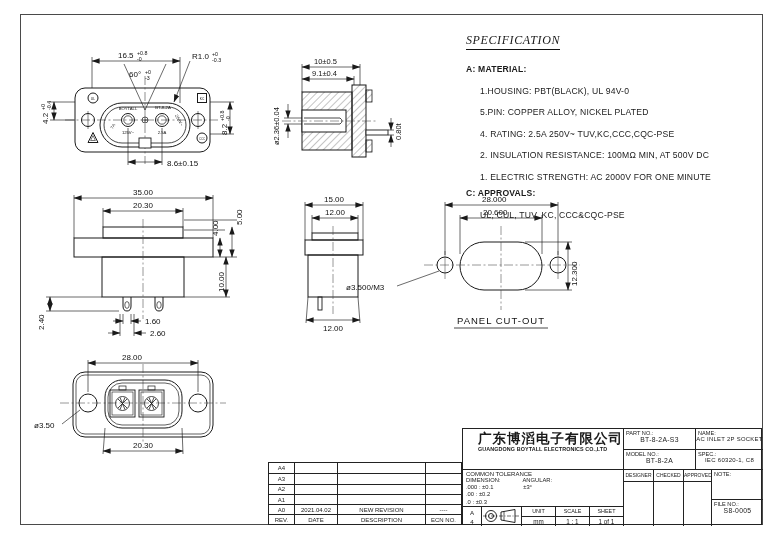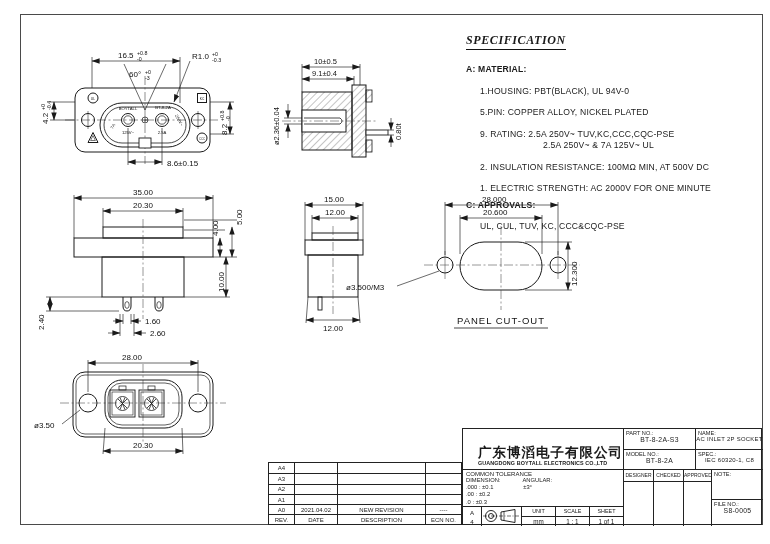--- a/index.html
+++ b/index.html
@@ -4,21 +4,21 @@
 <style>
   html,body{margin:0;padding:0;background:#fff;}
   #sheet{position:relative;width:770px;height:544px;background:#fff;overflow:hidden;
          font-family:"Liberation Sans",sans-serif;color:#1a1a1a;}
   #frame{position:absolute;left:20px;top:14px;width:741px;height:509px;border:1.5px solid #4a4a4a;}
   svg text{font-family:"Liberation Sans",sans-serif;fill:#111;}
   .d8{font-size:8px;} .d75{font-size:7.5px;} .tol{font-size:5.3px;} .face{font-size:4.2px;}
   .cap{font-size:9.5px;letter-spacing:1px;}
   
   #spec{position:absolute;left:466px;top:30px;width:292px;}
-  #spec .title{font-family:"Liberation Serif",serif;font-weight:bold;font-style:italic;
+  #spec .title{font-family:"Liberation Serif",serif;font-weight:normal;font-style:italic;
                font-size:12px;letter-spacing:.6px;border-bottom:1.2px solid #111;
                display:inline-block;padding-bottom:1px;margin-bottom:9px;}
   #spec .ln{font-size:8.6px;line-height:11.5px;letter-spacing:.2px;white-space:pre;}
   #spec .i0{padding-left:0;} #spec .i1{padding-left:14px;margin-top:10px;} #spec .i2{padding-left:77px;}
   #spec .sect{margin-top:5px;font-weight:bold;}
   
   #rev{position:absolute;left:268px;top:462px;width:194px;height:63px;border:1px solid #222;
        box-sizing:border-box;font-size:6px;}
   #rev .rrow{display:grid;grid-template-columns:25px 43px 88px 36px;height:10.3px;}
   #rev .rrow>div{border-left:1px solid #222;border-top:1px solid #222;display:flex;
@@ -26,21 +26,21 @@
   #rev .rrow:first-child>div{border-top:none;} #rev .rrow>div:first-child{border-left:none;}
   
   #tb{position:absolute;left:462px;top:428px;width:300px;height:97px;border:1px solid #222;
       box-sizing:border-box;font-size:6px;}
   #tb .cell{position:absolute;border-left:1px solid #222;border-top:1px solid #222;
       box-sizing:border-box;overflow:hidden;}
   #tb .lbl{font-size:5.6px;padding:1px 0 0 2px;}
   #tb .val{text-align:center;font-size:6.8px;letter-spacing:.3px;}
   #tb .hdr{font-size:5.4px;text-align:center;border-bottom:1px solid #222;height:9px;line-height:9px;}
   #tb .vv{text-align:center;font-size:6.3px;line-height:10px;}
-  .company{display:flex;align-items:flex-end;gap:13px;padding:3px 2px;}
+  .company{display:flex;align-items:flex-start;gap:13px;padding:3px 2px;}
   .cn{font-weight:bold;font-size:13.5px;letter-spacing:1px;line-height:14px;white-space:nowrap;}
   .en{font-weight:bold;font-size:5.4px;letter-spacing:.1px;white-space:nowrap;}
   .tolrow{display:flex;justify-content:flex-start;gap:22px;padding-left:3px;line-height:7.2px;font-size:5.8px;}
 </style>
 </head>
 <body>
 
 <div id="sheet">
   <div id="frame"></div>
 
@@ -333,22 +333,21 @@
         <text class="d8" x="14" y="414">ø3.50</text>
       </g>
     </g>
   </svg>
 
   <div id="spec">
     <div class="title">SPECIFICATION</div>
     <div class="ln i0 sect">A: MATERIAL:</div>
     <div class="ln i1">1.HOUSING: PBT(BLACK), UL 94V-0</div>
     <div class="ln i1">5.PIN: COPPER ALLOY, NICKEL PLATED</div>
-    <div class="ln i1">9. RATING: 2.5A 250V~ TUV,KC,CCC,CQC-PSE</div>
-    <div class="ln i2">2.5A 250V~ &amp; 7A 125V~ UL</div>
+    <div class="ln i1">4. RATING: 2.5A 250V~ TUV,KC,CCC,CQC-PSE</div>
     <div class="ln i1">2. INSULATION RESISTANCE: 100MΩ MIN, AT 500V DC</div>
     <div class="ln i1">1. ELECTRIC STRENGTH: AC 2000V FOR ONE MINUTE</div>
     <div class="ln i0 sect">C: APPROVALS:</div>
     <div class="ln i1">UL, CUL, TUV, KC, CCC&amp;CQC-PSE</div>
   </div>
 
   <div id="rev">
     <div class="rrow">
       <div>A4</div>
         <div></div>

